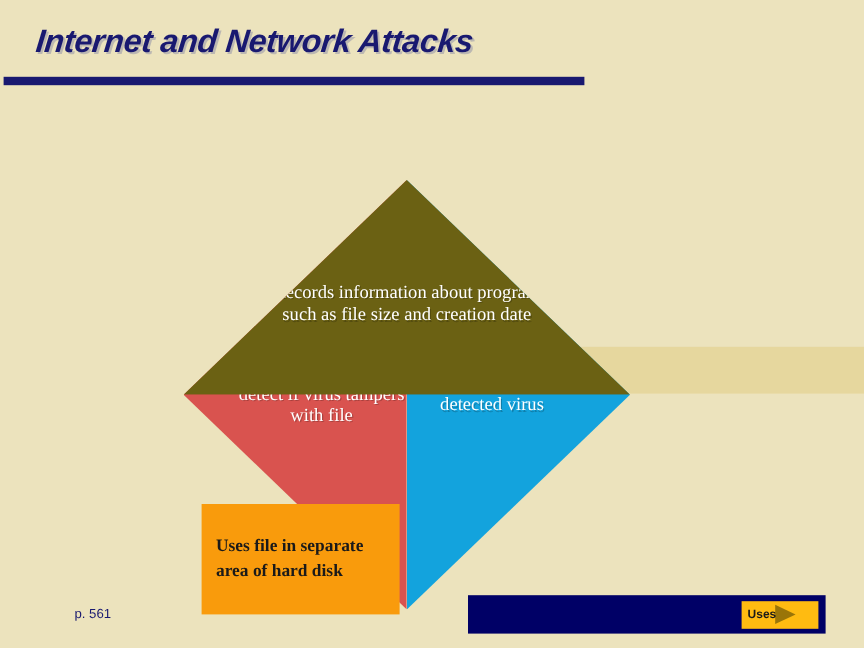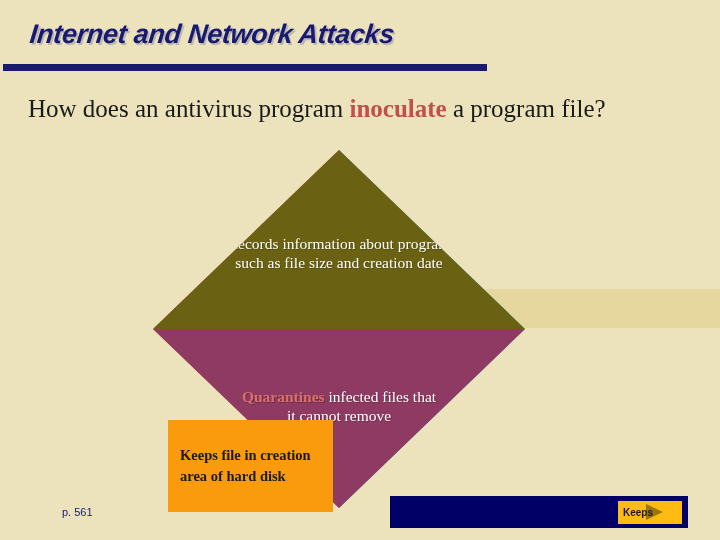--- a/index.html
+++ b/index.html
@@ -222,52 +222,44 @@
 <body>
 
 <div id="slide">
 
   <div class="beige-band"></div>
 
   <div class="title">Internet and Network Attacks</div>
 
   <div class="title-rule"></div>
 
-  <div class="question">
-    <span>How does an antivirus program </span><span class="accent">inoculate</span><span> a program file?</span>
-  </div>
 
   <div id="diamonds">
 
     <div class="quad left">
       <div class="txt">Uses information to detect if virus tampers with file</div>
     </div>
 
     <div class="quad right">
       <div class="txt">Attempts to remove any detected virus</div>
     </div>
 
     <div class="quad top">
       <div class="txt">Records information about program such as file size and creation date</div>
     </div>
 
-    <div class="quad bottom">
-      <div class="txt">
-        <span class="accent-word">Quarantines</span><span> infected files that it cannot remove</span>
-      </div>
-    </div>
 
   </div>
 
   <div class="orange-box">
-    <div class="txt">Keeps file in creation area of hard disk</div>
+    <div class="txt">Uses file in separate area of hard disk</div>
   </div>
 
   <div class="page-num">p. 561</div>
 
   <div class="nav-bar">
     <div class="next-btn">
-      <span class="lbl">Keeps</span>
+      <span class="lbl">Uses</span>
       <span class="arrow"></span>
     </div>
   </div>
 
 </div>
 
 </body></html>

